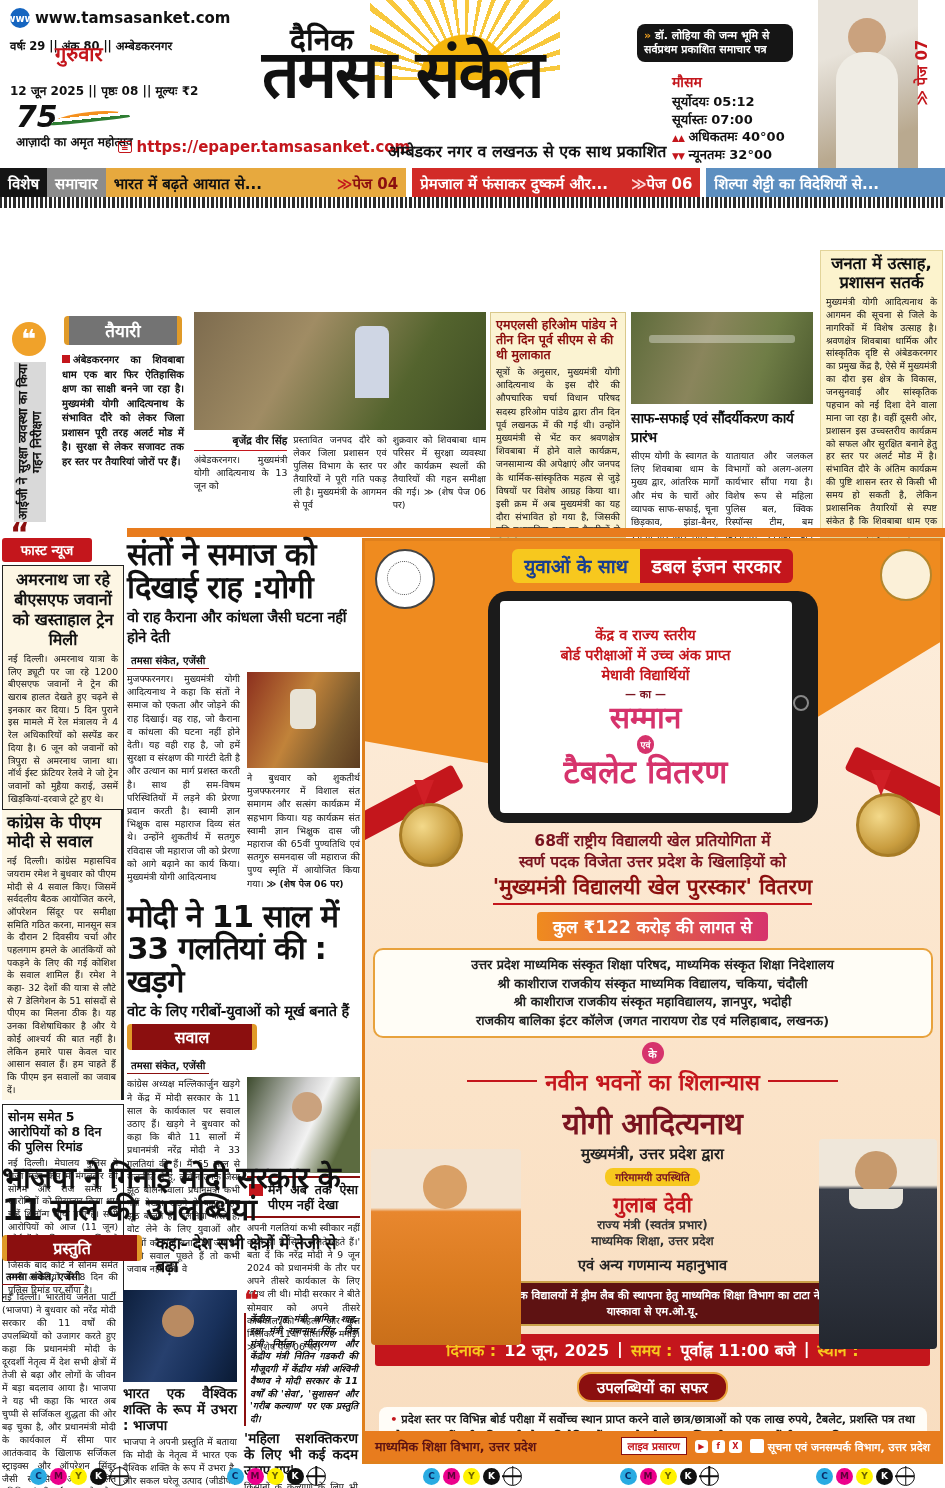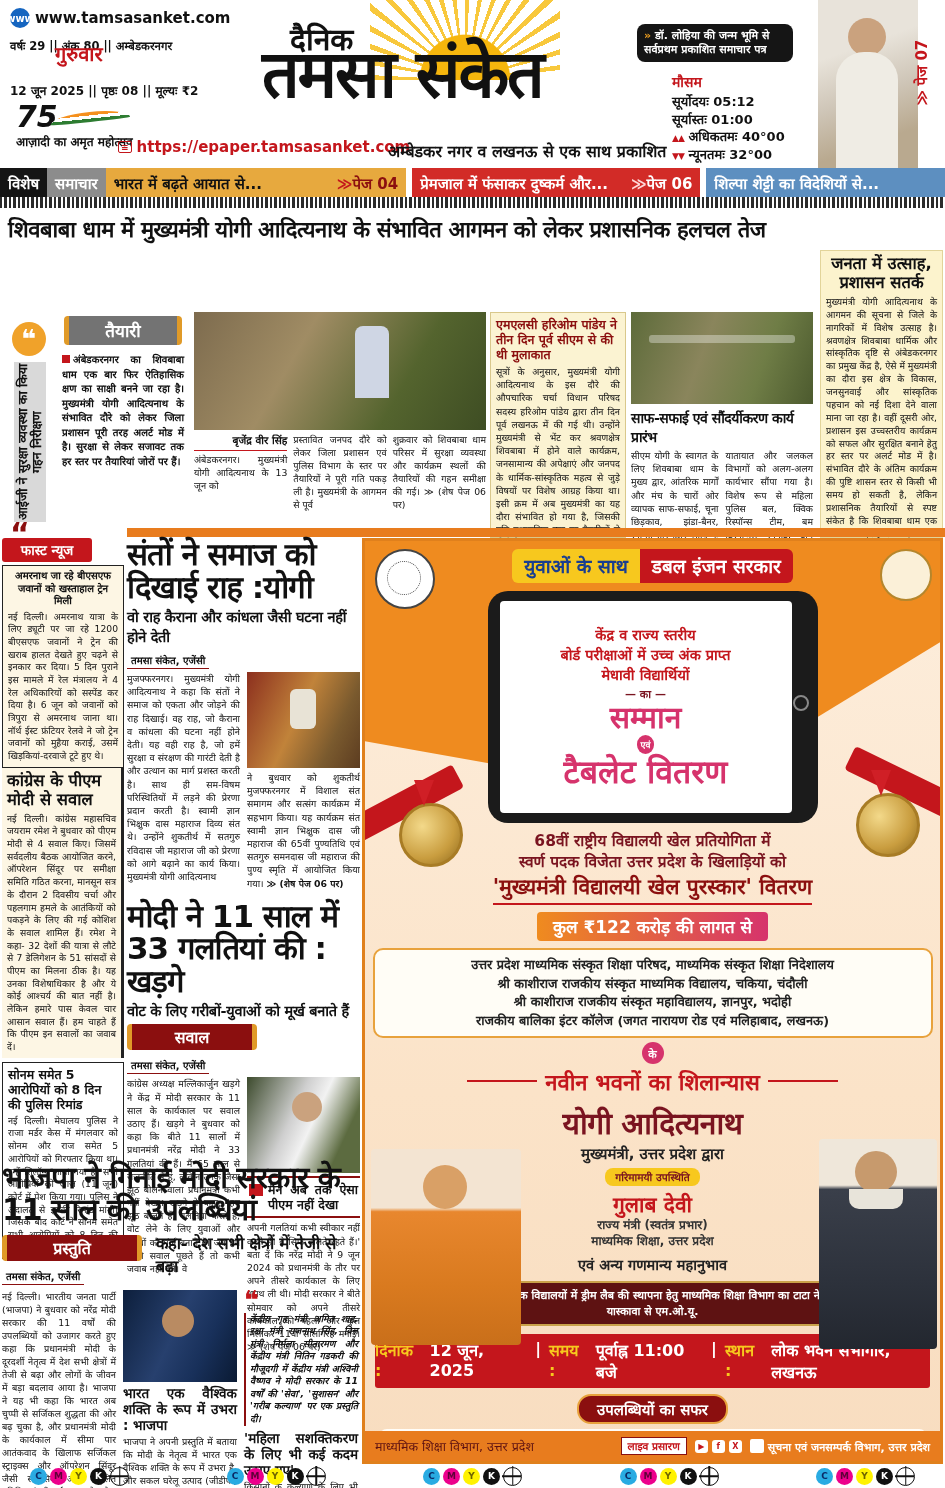--- a/index.html
+++ b/index.html
@@ -85,21 +85,21 @@
   .cleancols{display:flex;gap:7px;}
   .cleancols>div{flex:1;font-size:9.3px;line-height:1.42;text-align:justify;}
   .enthu{position:absolute;left:820px;top:250px;width:123px;height:288px;background:#fcf3cd;border:1px solid #e2d49a;padding:4px 5px;box-sizing:border-box;}
   .enthuhead{font-size:16.5px;font-weight:900;text-align:center;line-height:1.15;margin-bottom:3px;}
   .enthubody{font-size:9.2px;line-height:1.4;text-align:justify;}
   .orangebar{position:absolute;left:127px;top:528px;width:818px;height:9px;background:#e87c1e;}
   
   .fast{position:absolute;left:2px;top:538px;width:122px;height:622px;}
   .fasttab{background:#c4161c;color:#fff;font-weight:900;font-size:13.5px;text-align:center;padding:3px 0;width:90px;border-radius:3px;}
   .fnbox1{border:1.6px solid #222;background:#fdf6e4;padding:4px 5px;margin-top:3px;}
-  .fnhead{font-weight:900;font-size:10px;text-align:center;line-height:1.25;margin-bottom:3px;}
+  .fnhead{font-weight:900;font-size:16px;text-align:center;line-height:1.25;margin-bottom:3px;}
   .fnbody{font-size:9.2px;line-height:1.38;text-align:justify;}
   .fnbox2{background:#fdf6e4;padding:4px 5px;border-right:3px solid #222;}
   .fnhead2{font-weight:900;font-size:16.5px;line-height:1.15;margin-bottom:3px;}
   .fnbox3{border:1.6px solid #222;background:#fff;padding:4px 5px;margin-top:4px;}
   .fnhead3{font-weight:900;font-size:12.5px;line-height:1.2;margin-bottom:3px;}
   
   .mid{position:absolute;left:127px;top:538px;width:233px;height:624px;}
   .mhead1{font-size:31px;font-weight:900;letter-spacing:-1px;line-height:1.05;}
   .msub{font-size:14.5px;font-weight:900;letter-spacing:-.3px;margin:3px 0;}
   .agency{font-weight:900;font-size:10px;border-bottom:1.5px solid #8b0f0f;display:inline-block;padding:0 4px 1px;margin-bottom:3px;}
@@ -154,21 +154,21 @@
   .guest{margin-top:4px;color:#c4161c;font-weight:900;font-size:21px;}
   .gtitle{font-weight:800;font-size:12px;color:#333;line-height:1.3;text-align:center;}
   .others{margin-top:4px;font-weight:900;font-size:14.5px;color:#222;}
   .mou{margin-top:7px;width:400px;background:#5e1212;color:#fff;border:2px solid #caa24a;border-radius:6px;font-size:11px;font-weight:700;text-align:center;line-height:1.45;padding:5px 8px;}
   .sched{margin-top:8px;width:555px;background:#c4161c;color:#fff;font-weight:900;font-size:16px;display:flex;justify-content:center;gap:8px;padding:5px 0;border-radius:3px;}
   .sched .yl{color:#f7c81e;}
   .journey{margin-top:6px;background:#8b0f0f;color:#fff;font-weight:900;font-size:15px;padding:3px 18px;border-radius:14px;border:2px solid #e8a23c;}
   .achv{margin-top:5px;width:548px;background:#fffdf8;border-radius:8px;padding:5px 10px;box-sizing:border-box;font-size:11.3px;font-weight:700;line-height:1.5;text-align:center;color:#1a1a1a;}
   .achv .dot{color:#c4161c;font-weight:900;}
   .adfoot{position:absolute;left:0;bottom:0;width:100%;height:30px;background:#e87c1e;display:flex;align-items:center;gap:8px;padding:0 10px;box-sizing:border-box;z-index:3;}
-  .af-left{color:#5e1212;font-weight:400;font-size:12.5px;flex:1;}
+  .af-left{color:#5e1212;font-weight:700;font-size:12.5px;flex:1;}
   .live{background:#fff;color:#c4161c;font-weight:900;font-size:10.5px;padding:1px 6px;border:1px solid #8b0f0f;}
   .socials{display:flex;gap:4px;}
   .soc{width:13px;height:13px;border-radius:3px;background:#fff;color:#c4161c;font-size:8px;font-weight:900;display:flex;align-items:center;justify-content:center;}
   .af-right{color:#fff;font-weight:800;font-size:11px;display:flex;align-items:center;gap:4px;}
   .af-logo{width:14px;height:14px;background:#fff;border-radius:2px;}
   
   .ribbon{position:absolute;width:120px;height:26px;background:#c4161c;transform:rotate(-28deg);border-radius:4px;z-index:1;}
   .medal{position:absolute;width:58px;height:58px;border-radius:50%;z-index:2;
      background:radial-gradient(circle at 35% 35%,#f3d98a,#c99d3f 60%,#8f6a1e);border:3px solid #a87c25;}
   .medal::before{content:"";position:absolute;left:-6px;top:-26px;border:14px solid rgba(0,0,0,0);border-top:26px solid #d01f26;border-left-width:10px;border-right-width:10px;left:12px;}
@@ -221,21 +221,21 @@
       <span class="red">https://epaper.tamsasanket.com</span>
     </div>
     <div class="tagline">अम्बेडकर नगर व लखनऊ से एक साथ प्रकाशित</div>
     <div class="lohia">
       <span class="chev">»</span>
       <span>डॉ. लोहिया की जन्म भूमि से सर्वप्रथम प्रकाशित समाचार पत्र</span>
     </div>
     <div class="weather">
       <div class="wt">मौसम</div>
       <div class="wr">सूर्योदयः 05:12</div>
-      <div class="wr">सूर्यास्तः 01:00</div>
+      <div class="wr">सूर्यास्तः 07:00</div>
       <div class="wr"><span class="arr">▲▲</span> <span>अधिकतमः 40°00</span></div>
       <div class="wr"><span class="arr">▼▼</span> <span>न्यूनतमः 32°00</span></div>
     </div>
     <div class="model-photo"></div>
     <div class="page07">
       <span class="chevred">≫</span>
       <span>पेज 07</span>
     </div>
   </div>
 
@@ -249,21 +249,20 @@
     <div class="s-item2">
       <span>प्रेमजाल में फंसाकर दुष्कर्म और...</span>
       <span><span class="chevred">≫</span><span class="pgref">पेज 06</span></span>
     </div>
     <div class="s-item3">
       <span>शिल्पा शेट्टी का विदेशियों से...</span>
     </div>
   </div>
   <div class="barcode"></div>
 
-  <div class="kicker">शिवबाबा धाम में मुख्यमंत्री योगी आदित्यनाथ के संभावित आगमन को लेकर प्रशासनिक हलचल तेज</div>
 
   <div class="lead-body">
     <div class="rail">
       <div class="qcircle">❝</div>
       <div class="railbar">
         <div class="railtxt">आईजी ने सुरक्षा व्यवस्था का किया गहन निरीक्षण</div>
       </div>
       <div class="railquote">“</div>
     </div>
     <div class="tagcol">
@@ -439,21 +438,20 @@
       <div class="mou">राजकीय माध्यमिक विद्यालयों में ड्रीम लैब की स्थापना हेतु माध्यमिक शिक्षा विभाग का टाटा नेल्को एवं यास्कावा से एम.ओ.यू.</div>
 
       <div class="sched">
         <span class="yl">दिनांक :</span>
         <span>12 जून, 2025</span>
         <span>|</span>
         <span class="yl">समय :</span>
         <span>पूर्वाह्न 11:00 बजे</span>
         <span>|</span>
         <span class="yl">स्थान :</span>
-        <span>लोक भवन सभागार, लखनऊ</span>
       </div>
 
       <div class="journey">उपलब्धियों का सफर</div>
 
       <div class="achv">
         <span class="dot">• </span><span>प्रदेश स्तर पर विभिन्न बोर्ड परीक्षा में सर्वोच्च स्थान प्राप्त करने वाले छात्र/छात्राओं को एक लाख रुपये, टैबलेट, प्रशस्ति पत्र तथा मेडल</span>
         <span class="dot"> • </span><span>68वीं राष्ट्रीय विद्यालयी खेल प्रतियोगिता में उत्तर प्रदेश के 363 खिलाड़ी छात्र/छात्राओं/टीम द्वारा प्रतिभाग, कुल 179 मेडल (51 स्वर्ण, 46 रजत एवं 82 कांस्य) प्राप्त</span>
         
         
       </div>

